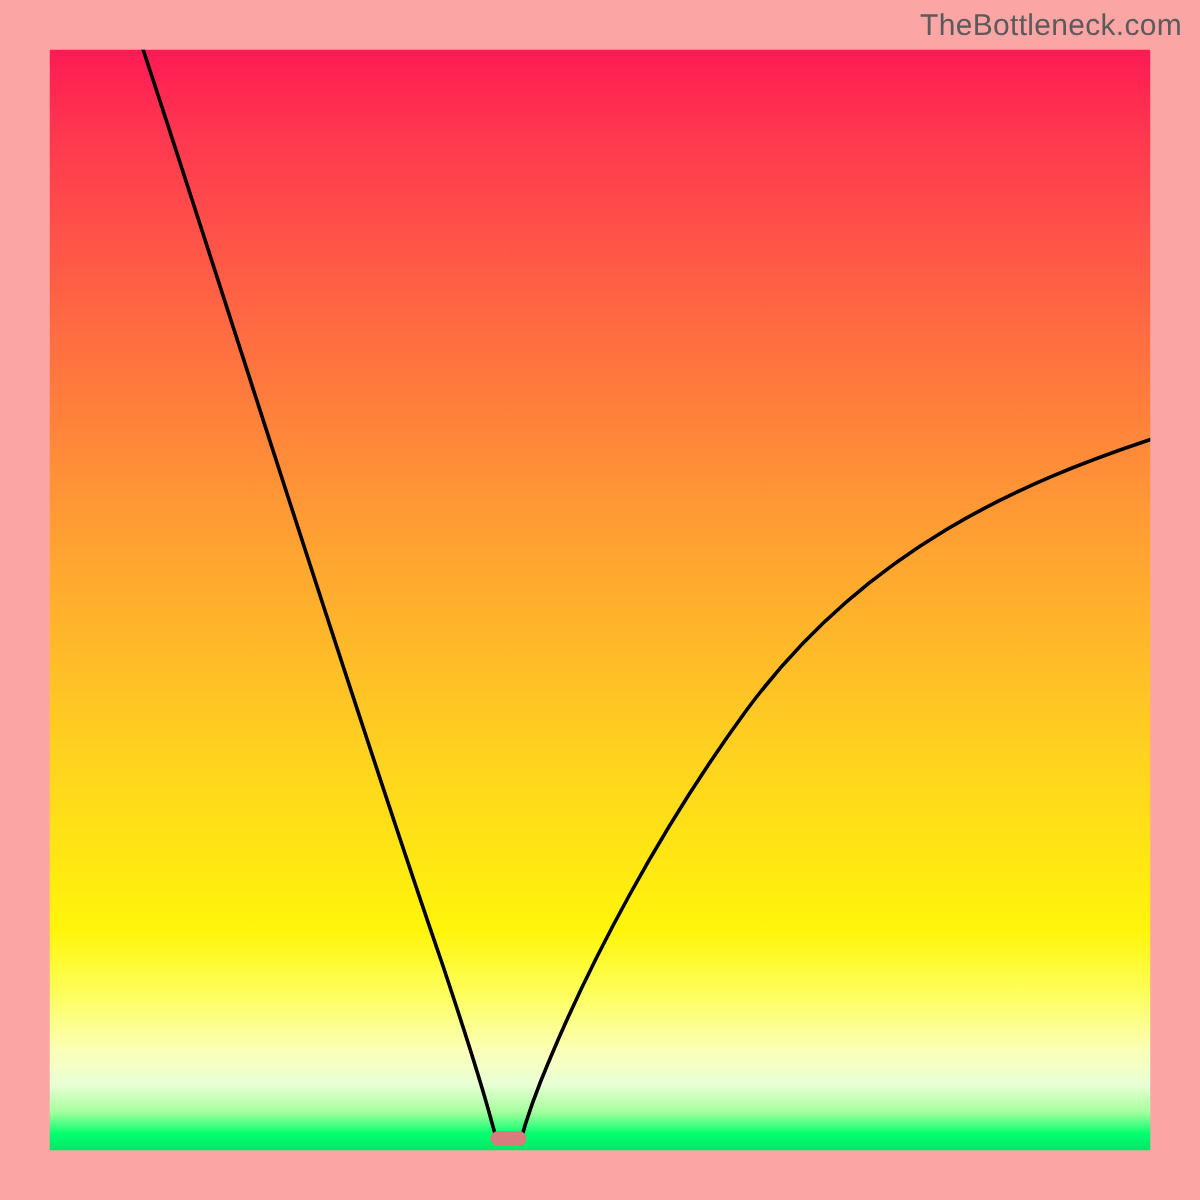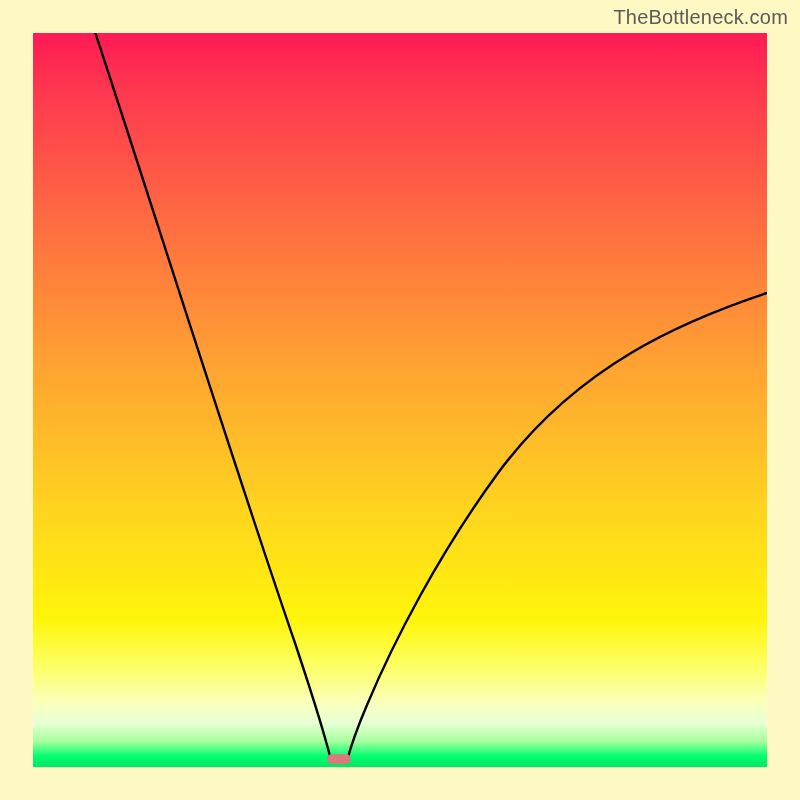--- a/index.html
+++ b/index.html
@@ -10,21 +10,21 @@
     overflow: hidden;
     background: #000;
     font-family: Arial, Helvetica, sans-serif;
   }
   .frame {
     position: absolute;
     top: 0;
     left: 0;
     width: 800px;
     height: 800px;
-    background: #fef9c3;
+    background: #fca5a5;
   }
   .plot {
     position: absolute;
     top: 33px;
     left: 33px;
     width: 734px;
     height: 734px;
     overflow: hidden;
   }
   .gradient {

